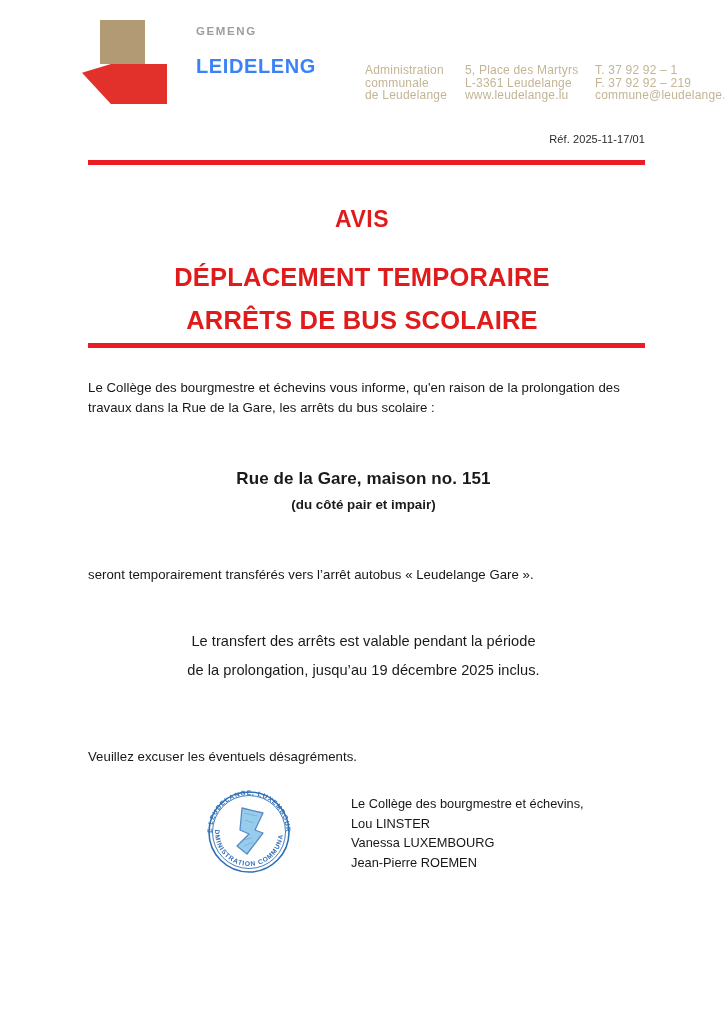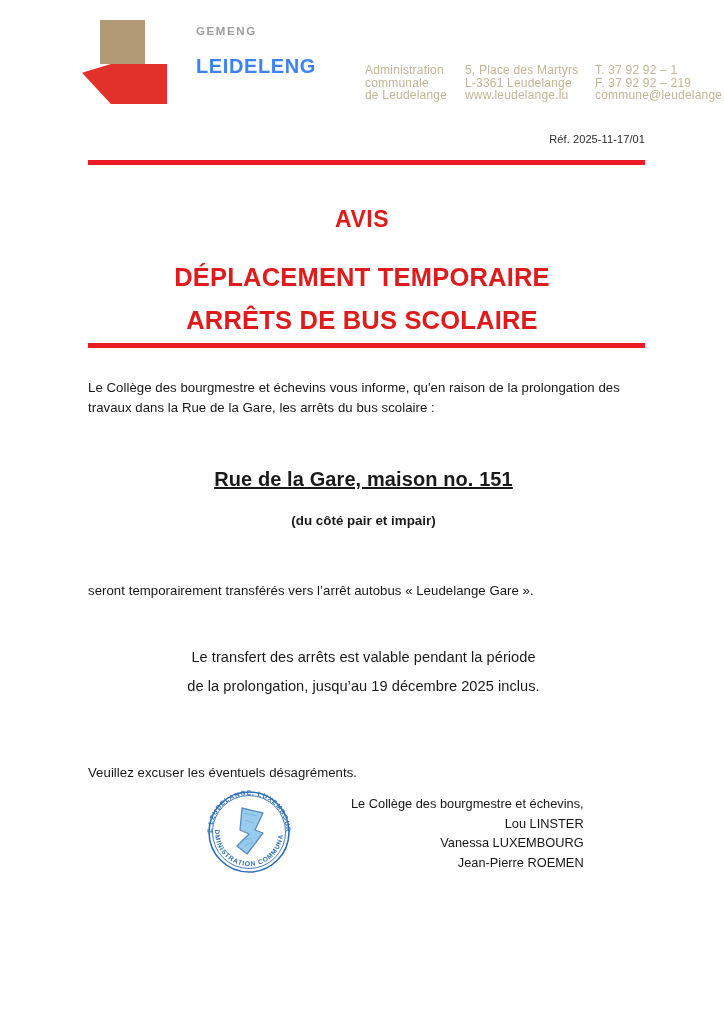--- a/index.html
+++ b/index.html
@@ -162,31 +162,30 @@
     color: #171717;
     letter-spacing: 0.05px;
   }
   .para.lead { margin: 0; }
 
   .addr-block {
     text-align: center;
     margin-top: 52px;
   }
   .addr-main {
-    font-size: 20px;
+    font-size: 17px;
     font-weight: 700;
     letter-spacing: 0.1px;
     line-height: 20px;
-    text-decoration: underline;
   }
   .addr-sub {
     font-size: 13.4px;
     font-weight: 700;
     line-height: 18px;
-    margin-top: 23px;
+    margin-top: 7px;
   }
 
   .para.transfer {
     margin-top: 51px;
   }
 
   .validity {
     text-align: center;
     margin-top: 42px;
     font-weight: 400;
@@ -208,21 +207,21 @@
     height: 120px;
   }
   .signature {
     position: absolute;
     left: 263px;
     top: 14px;
     font-size: 12.8px;
     line-height: 19.5px;
     color: #171717;
   }
-  .sign-line { white-space: nowrap; text-align: right; }
+  .sign-line { white-space: nowrap; }
 
   
   .seal {
     position: absolute;
     left: 109px;
     top: 0px;
     width: 104px;
     height: 104px;
   }
   .seal svg { display: block; }

